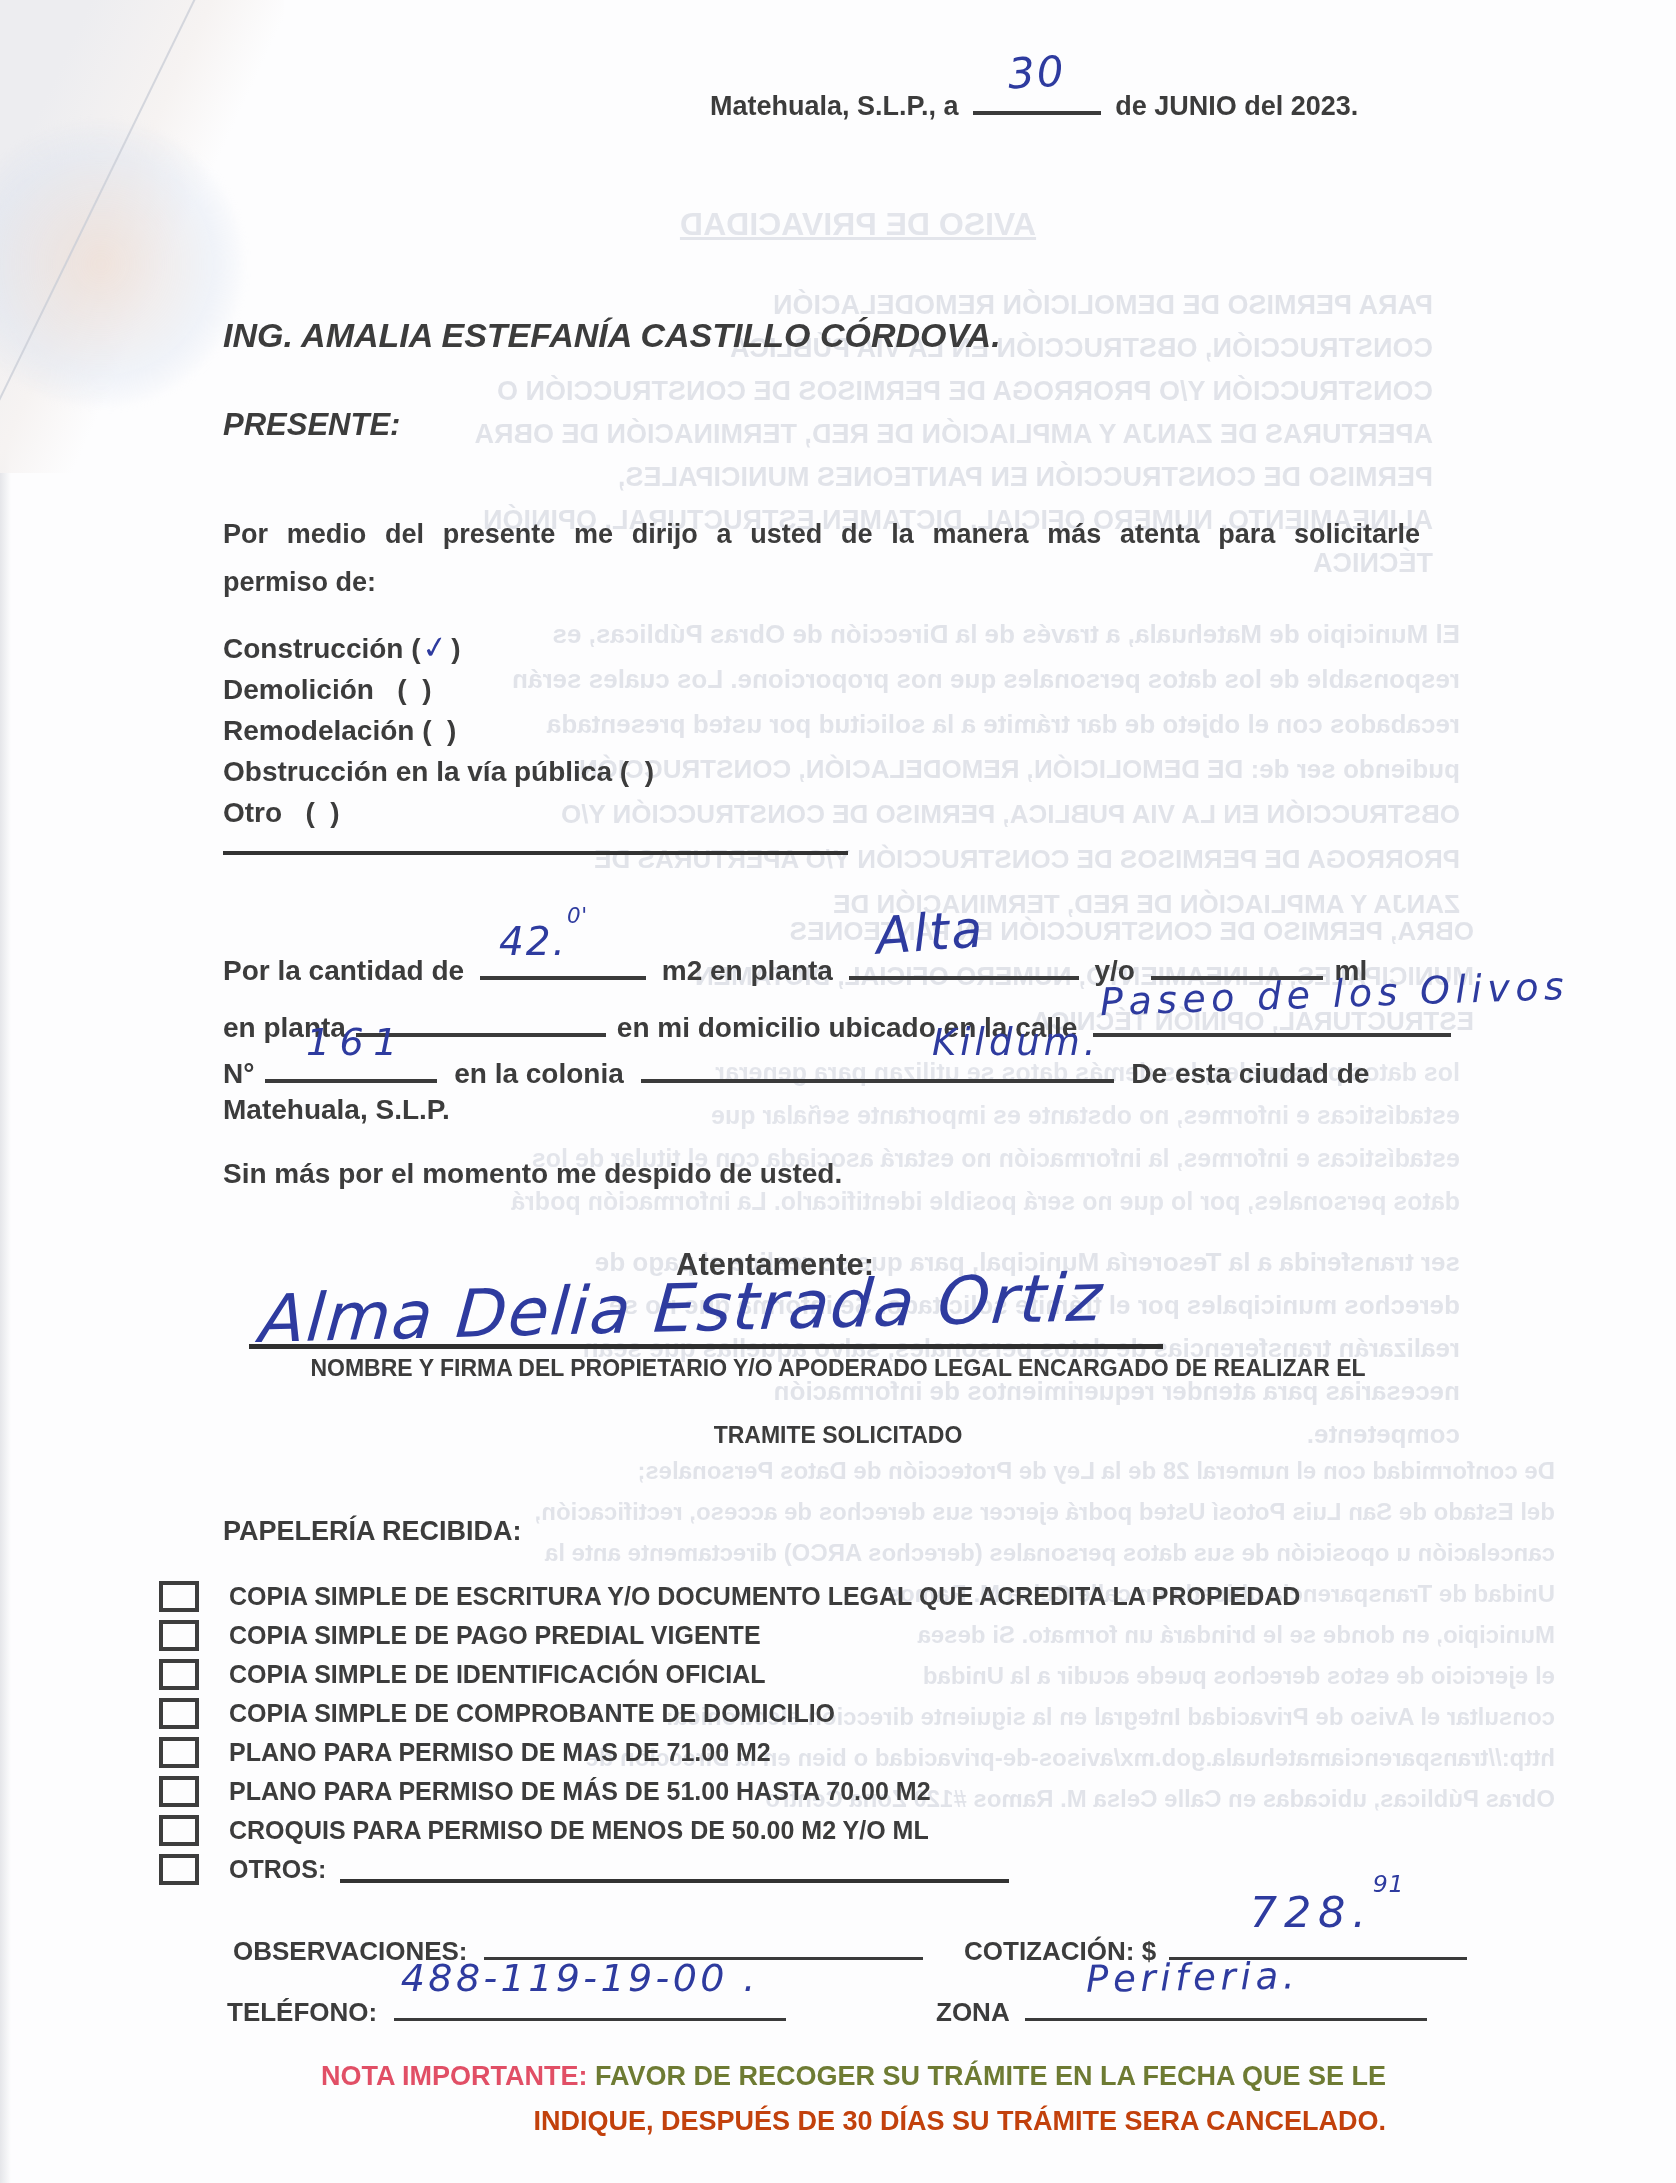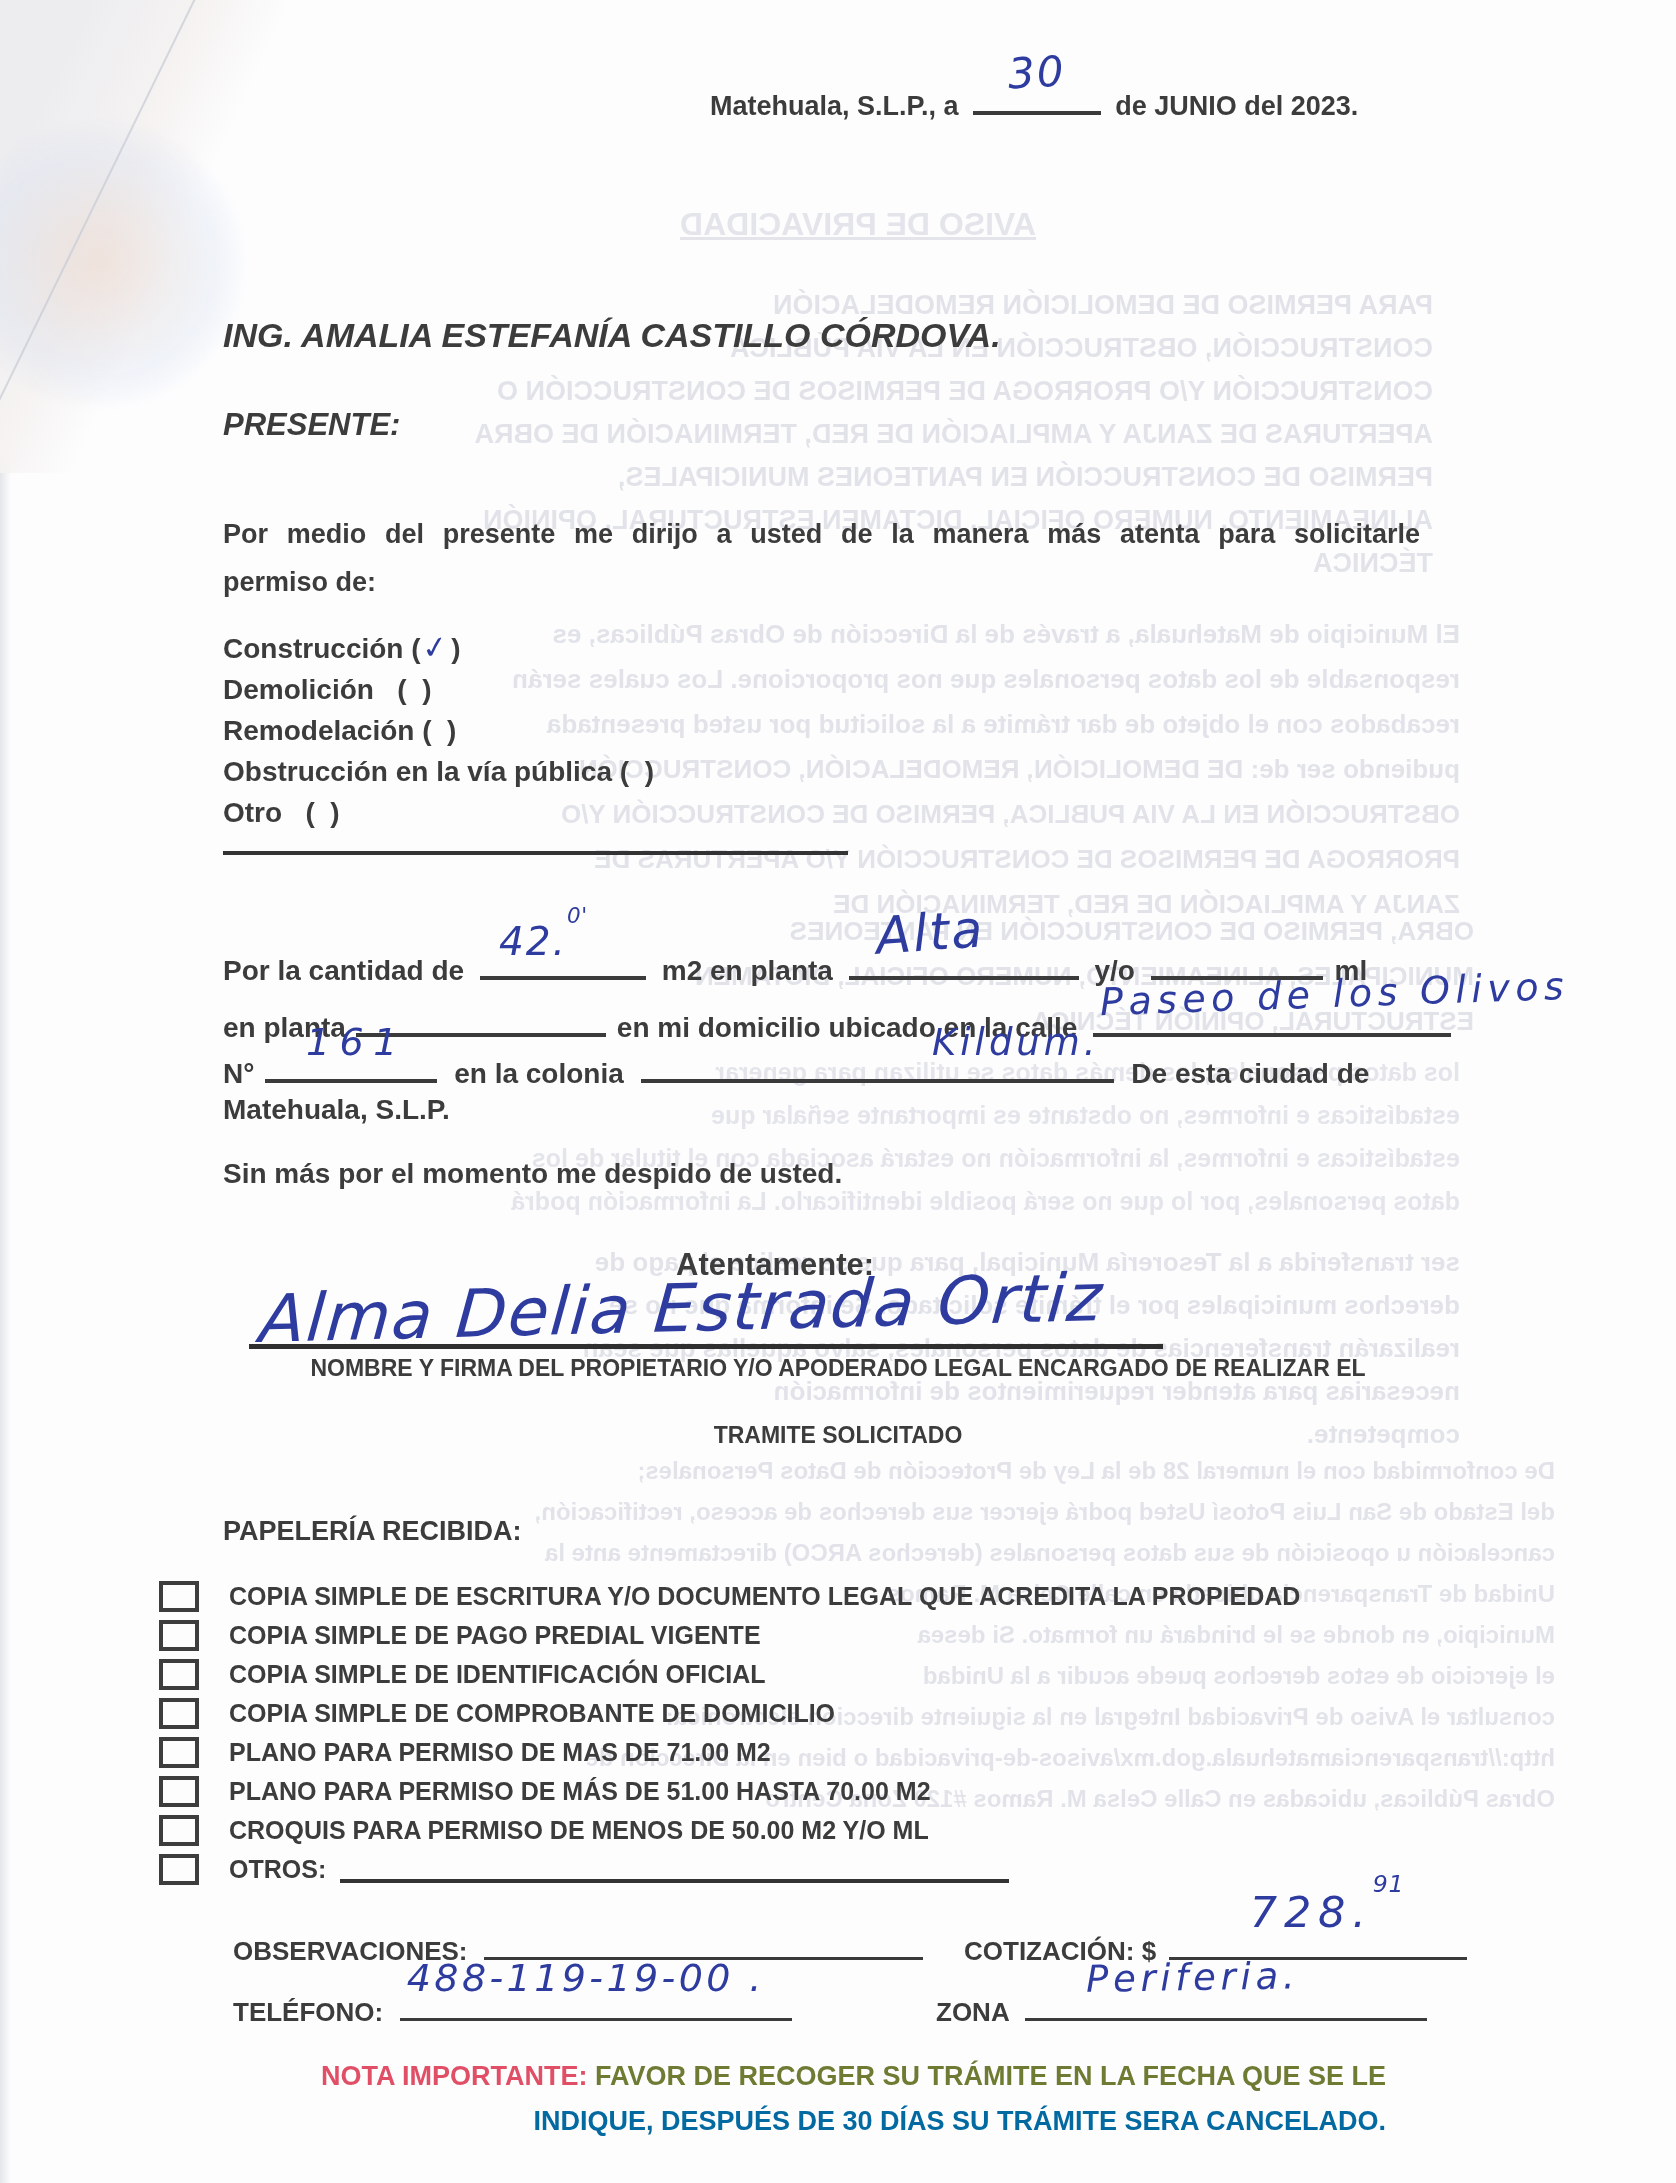--- a/index.html
+++ b/index.html
@@ -234,33 +234,33 @@
   </div>
   <div class="abs print" style="top:1926px;left:964px;font-size:26px;">
     <span>COTIZACIÓN: $</span>
     <span class="ul ul-thin" style="width:298px;margin-left:5.4px;">
       <span class="hw hw-abs" style="font-size:43px;top:-39px;left:81px;letter-spacing:6.8px;">
         <span>728.</span><span class="sup" style="position:relative;top:-20px;">91</span>
       </span>
     </span>
   </div>
 
-  <div class="abs print" style="top:1987px;left:233px;font-size:26px;">
+  <div class="abs print" style="top:1987px;left:227px;font-size:26px;">
     <span>TELÉFONO:</span>
     <span class="ul ul-thin" style="width:392px;margin-left:9.5px;">
       <span class="hw hw-abs" style="font-size:38px;top:-31px;left:6.8px;letter-spacing:3.4px;">488-119-19-00 .</span>
     </span>
   </div>
   <div class="abs print" style="top:1987px;left:936px;font-size:26px;">
     <span>ZONA</span>
     <span class="ul ul-thin" style="width:402px;margin-left:9.5px;">
       <span class="hw hw-abs" style="font-size:37px;top:-31px;left:61px;letter-spacing:4.7px;transform:rotate(-1deg);">Periferia.</span>
     </span>
   </div>
 
   <div class="abs" style="top:2054px;left:223px;font-size:27px;font-weight:700;line-height:45px;white-space:normal;width:1163px;text-align:right;">
     <span style="color:#e14f66;">NOTA IMPORTANTE:</span>
     <span style="color:#6e7b33;">FAVOR DE RECOGER SU TRÁMITE EN LA FECHA QUE SE LE</span><br>
-    <span style="color:#0369a1;">INDIQUE, DESPUÉS DE 30 DÍAS SU TRÁMITE SERA CANCELADO.</span>
+    <span style="color:#c2410c;">INDIQUE, DESPUÉS DE 30 DÍAS SU TRÁMITE SERA CANCELADO.</span>
   </div>
 
 </div>
 
 
 </body></html>

